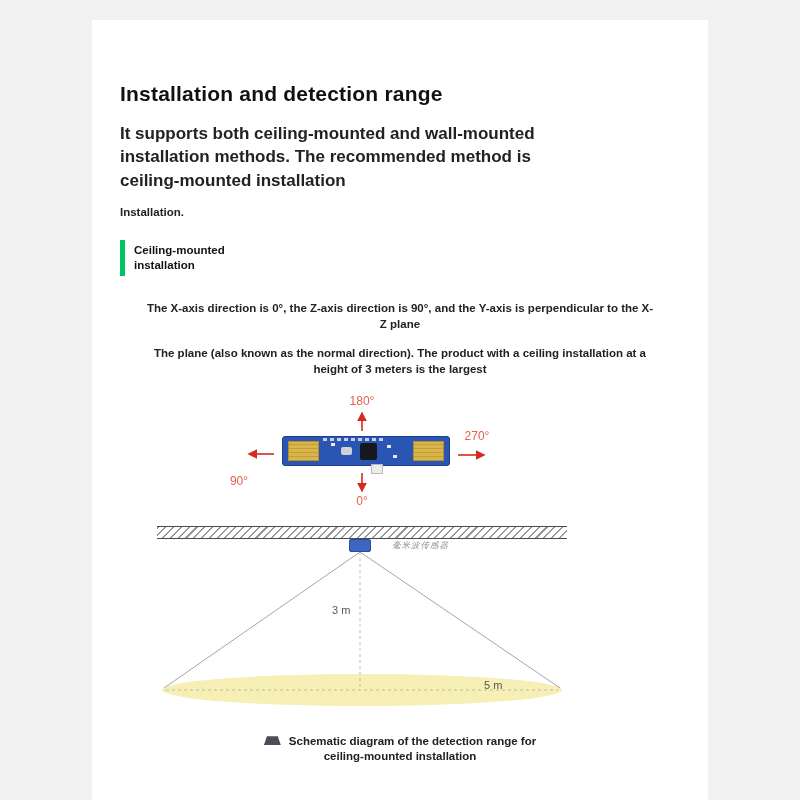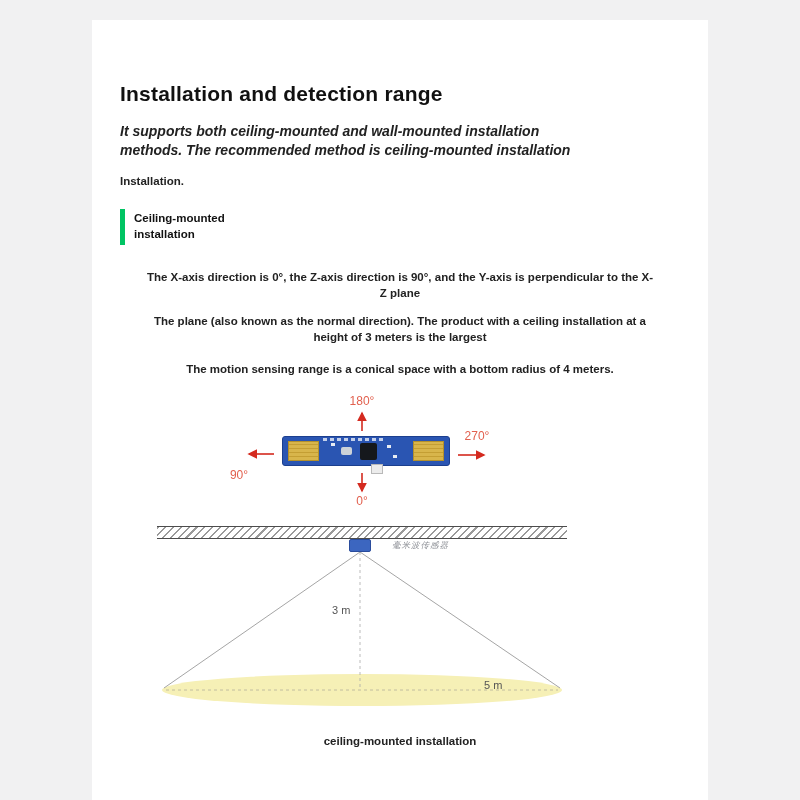--- a/index.html
+++ b/index.html
@@ -15,23 +15,23 @@
     margin:20px auto;
     background:#ffffff;
     position:relative;
   }
   .title{
     font-size:21px;font-weight:700;color:#111;
     margin:0;padding:62px 0 0 28px;
     letter-spacing:.2px;
   }
   .intro{
-    font-size:14px;font-weight:700;color:#222;
+    font-size:17px;font-weight:700;color:#222;
     line-height:1.38;
-    margin:16px 0 0 28px;width:452px;font-style:italic;
+    margin:16px 0 0 28px;width:452px;
   }
   .intro2{
     font-size:11.5px;font-weight:700;color:#222;
     margin:14px 0 0 28px;
   }
   .section-head{
     display:flex;align-items:center;
     margin:22px 0 0 28px;
   }
   .green-bar{
@@ -140,27 +140,26 @@
   <div class="section-head">
     <div class="green-bar"></div>
     <div class="section-label">
       <div>Ceiling-mounted</div>
       <div>installation</div>
     </div>
   </div>
 
   <p class="centered-par p1">The X-axis direction is 0°, the Z-axis direction is 90°, and the Y-axis is perpendicular to the X-Z plane</p>
   <p class="centered-par p2">The plane (also known as the normal direction). The product with a ceiling installation at a height of 3 meters is the largest</p>
-  <p class="centered-par p3">The motion sensing range is a conical space with a bottom radius of 4 meters.</p>
 
   <div class="figure">
 
     <span class="fig-label" style="left:270px;top:3px;">180°</span>
     <span class="fig-label" style="left:385px;top:38px;">270°</span>
-    <span class="fig-label" style="left:147px;top:77px;">90°</span>
+    <span class="fig-label" style="left:147px;top:83px;">90°</span>
     <span class="fig-label" style="left:270px;top:103px;">0°</span>
 
     <svg class="cone-svg" width="560" height="340" viewBox="0 0 560 340">
       <defs>
         <marker id="arr" markerWidth="7" markerHeight="7" refX="5" refY="3.5" orient="auto">
           <polygon points="0,0.5 6,3.5 0,6.5" fill="#d42a1f"></polygon>
         </marker>
       </defs>
 
       <line x1="270" y1="40" x2="270" y2="22" stroke="#d42a1f" stroke-width="1.6" marker-end="url(#arr)"></line>
@@ -195,16 +194,20 @@
 
     <div class="ceiling"></div>
     <div class="sensor-box"></div>
     <span class="sensor-cn" style="left:300px;top:149px;">毫米波传感器</span>
 
     <span class="fig-note" style="left:240px;top:213px;">3 m</span>
     <span class="fig-note" style="left:392px;top:288px;">5 m</span>
   </div>
 
   <div class="caption">
+    <div class="caption-line1">
+      <span class="proj-icon"></span>
+      <span>Schematic diagram of the detection range for</span>
+    </div>
     <div class="caption-line2">ceiling-mounted installation</div>
   </div>
 
 </div>
 
 </body></html>

